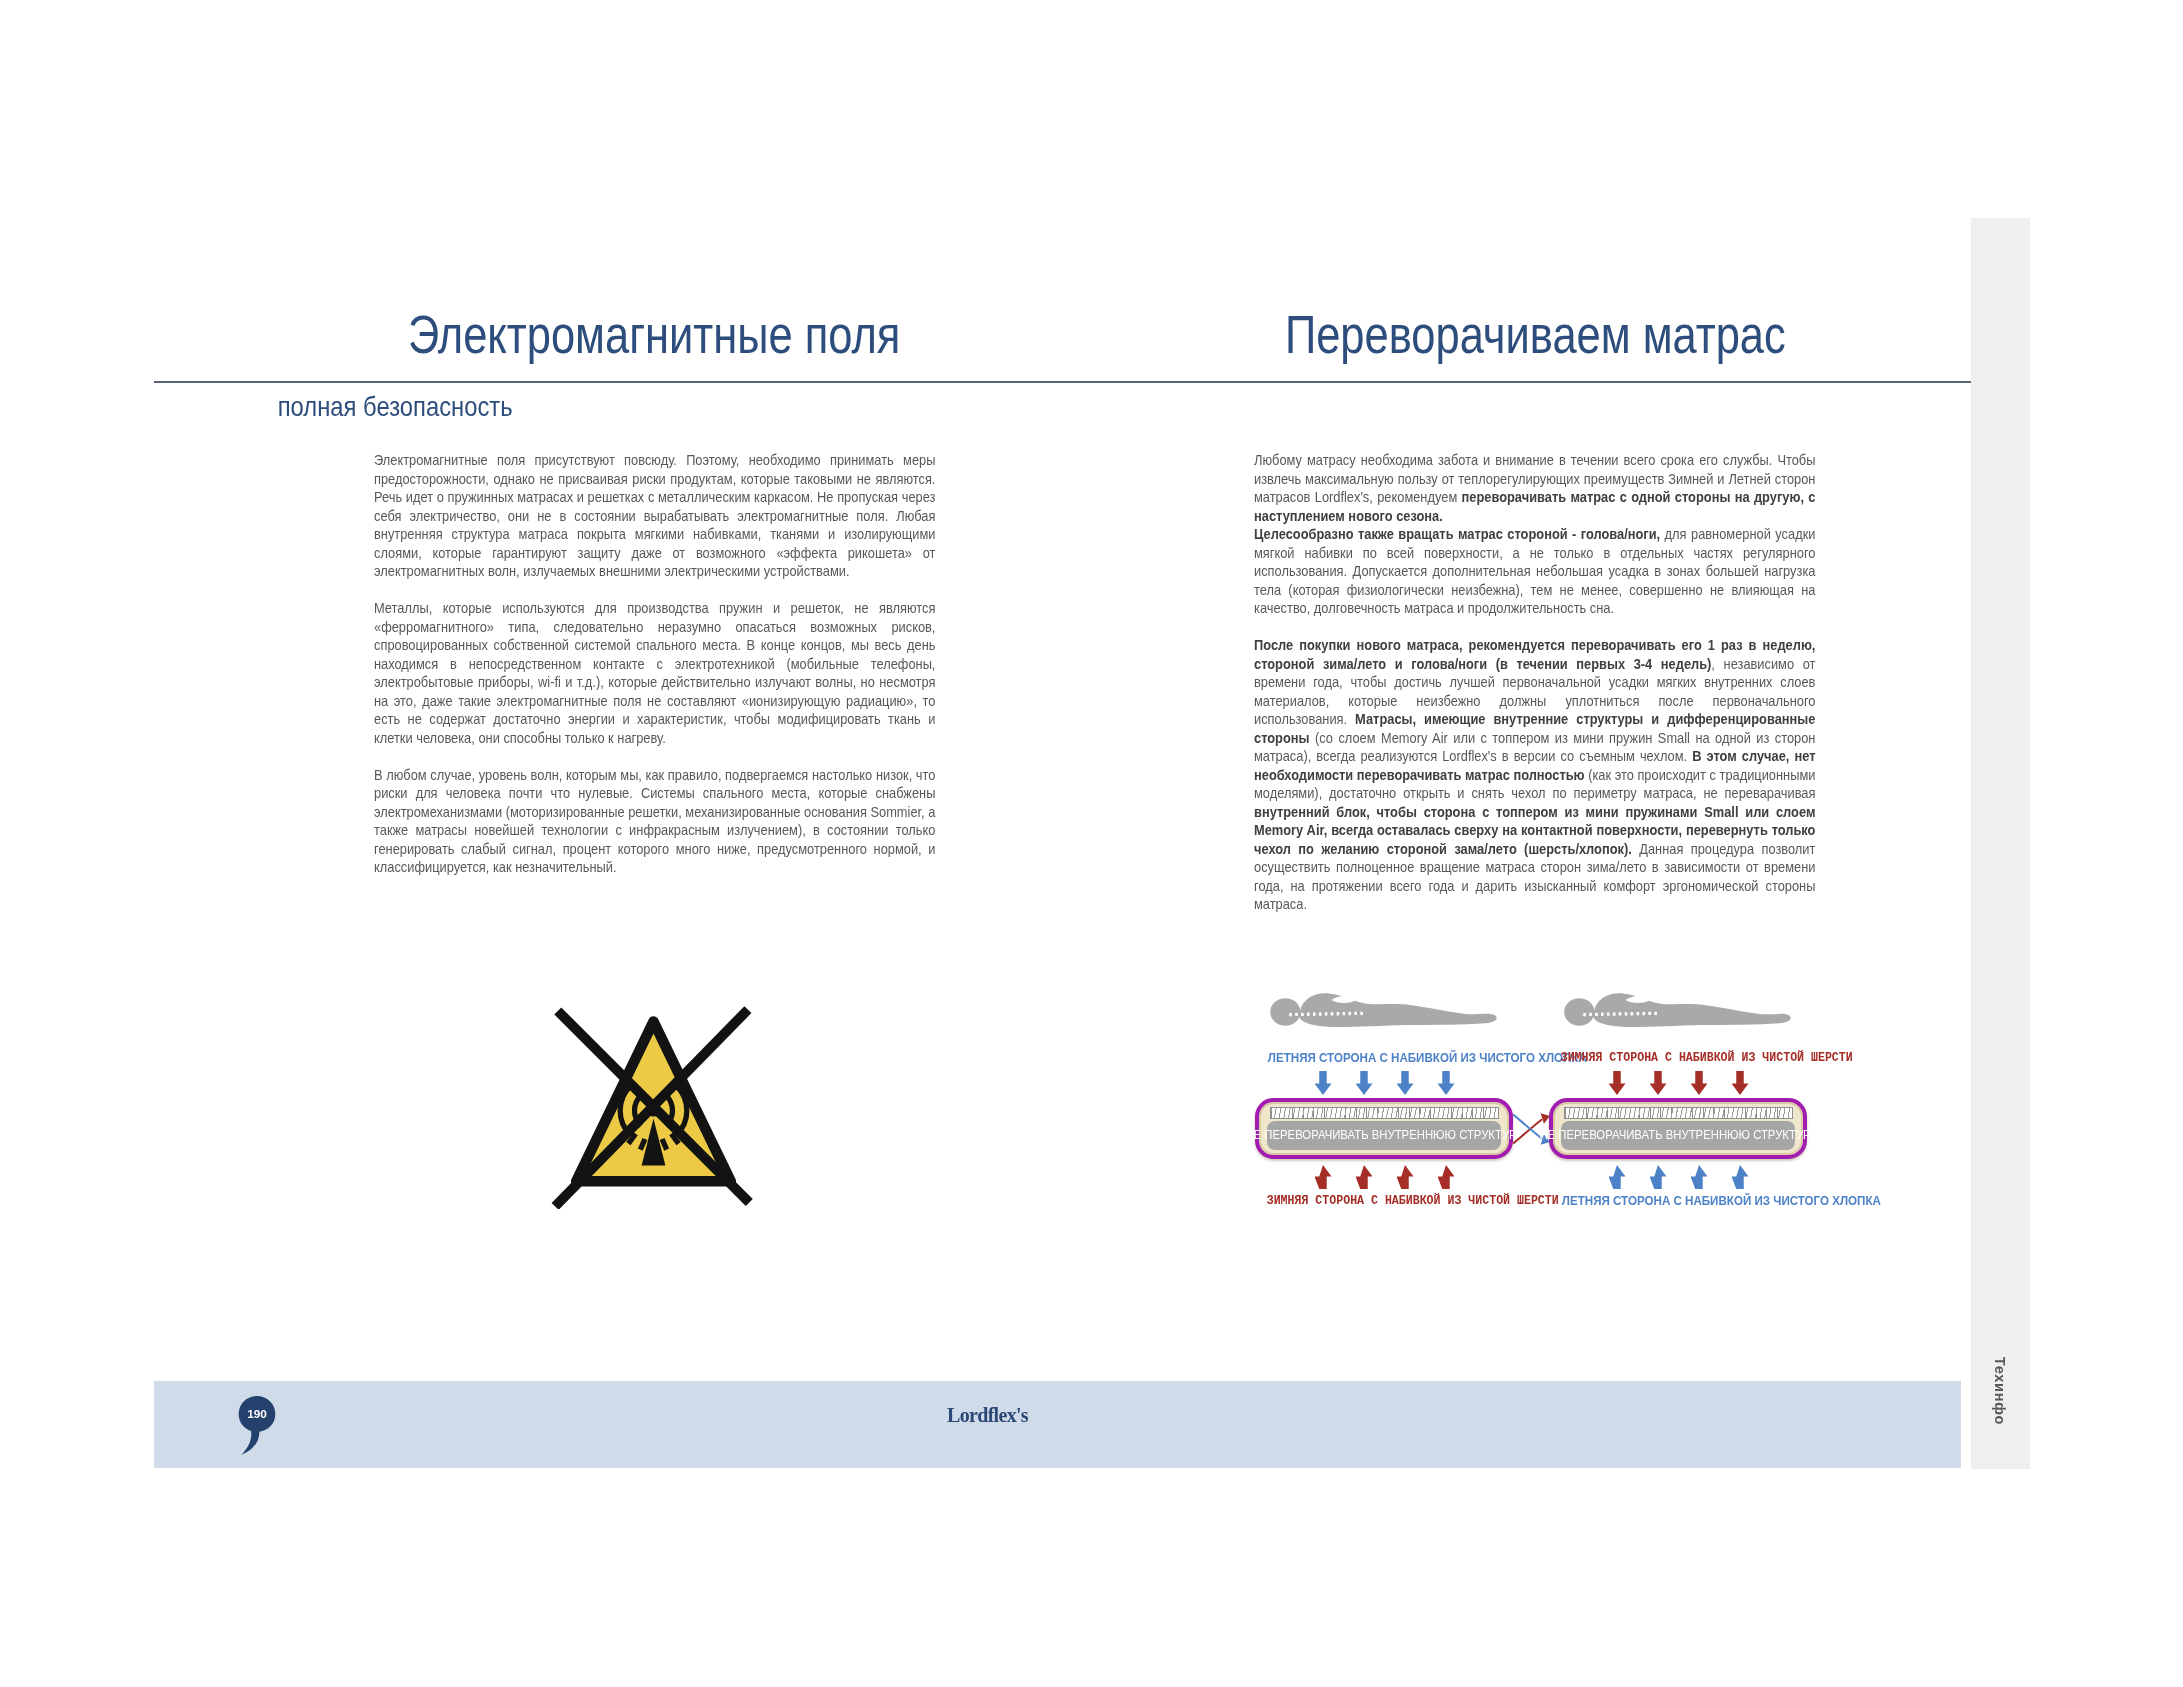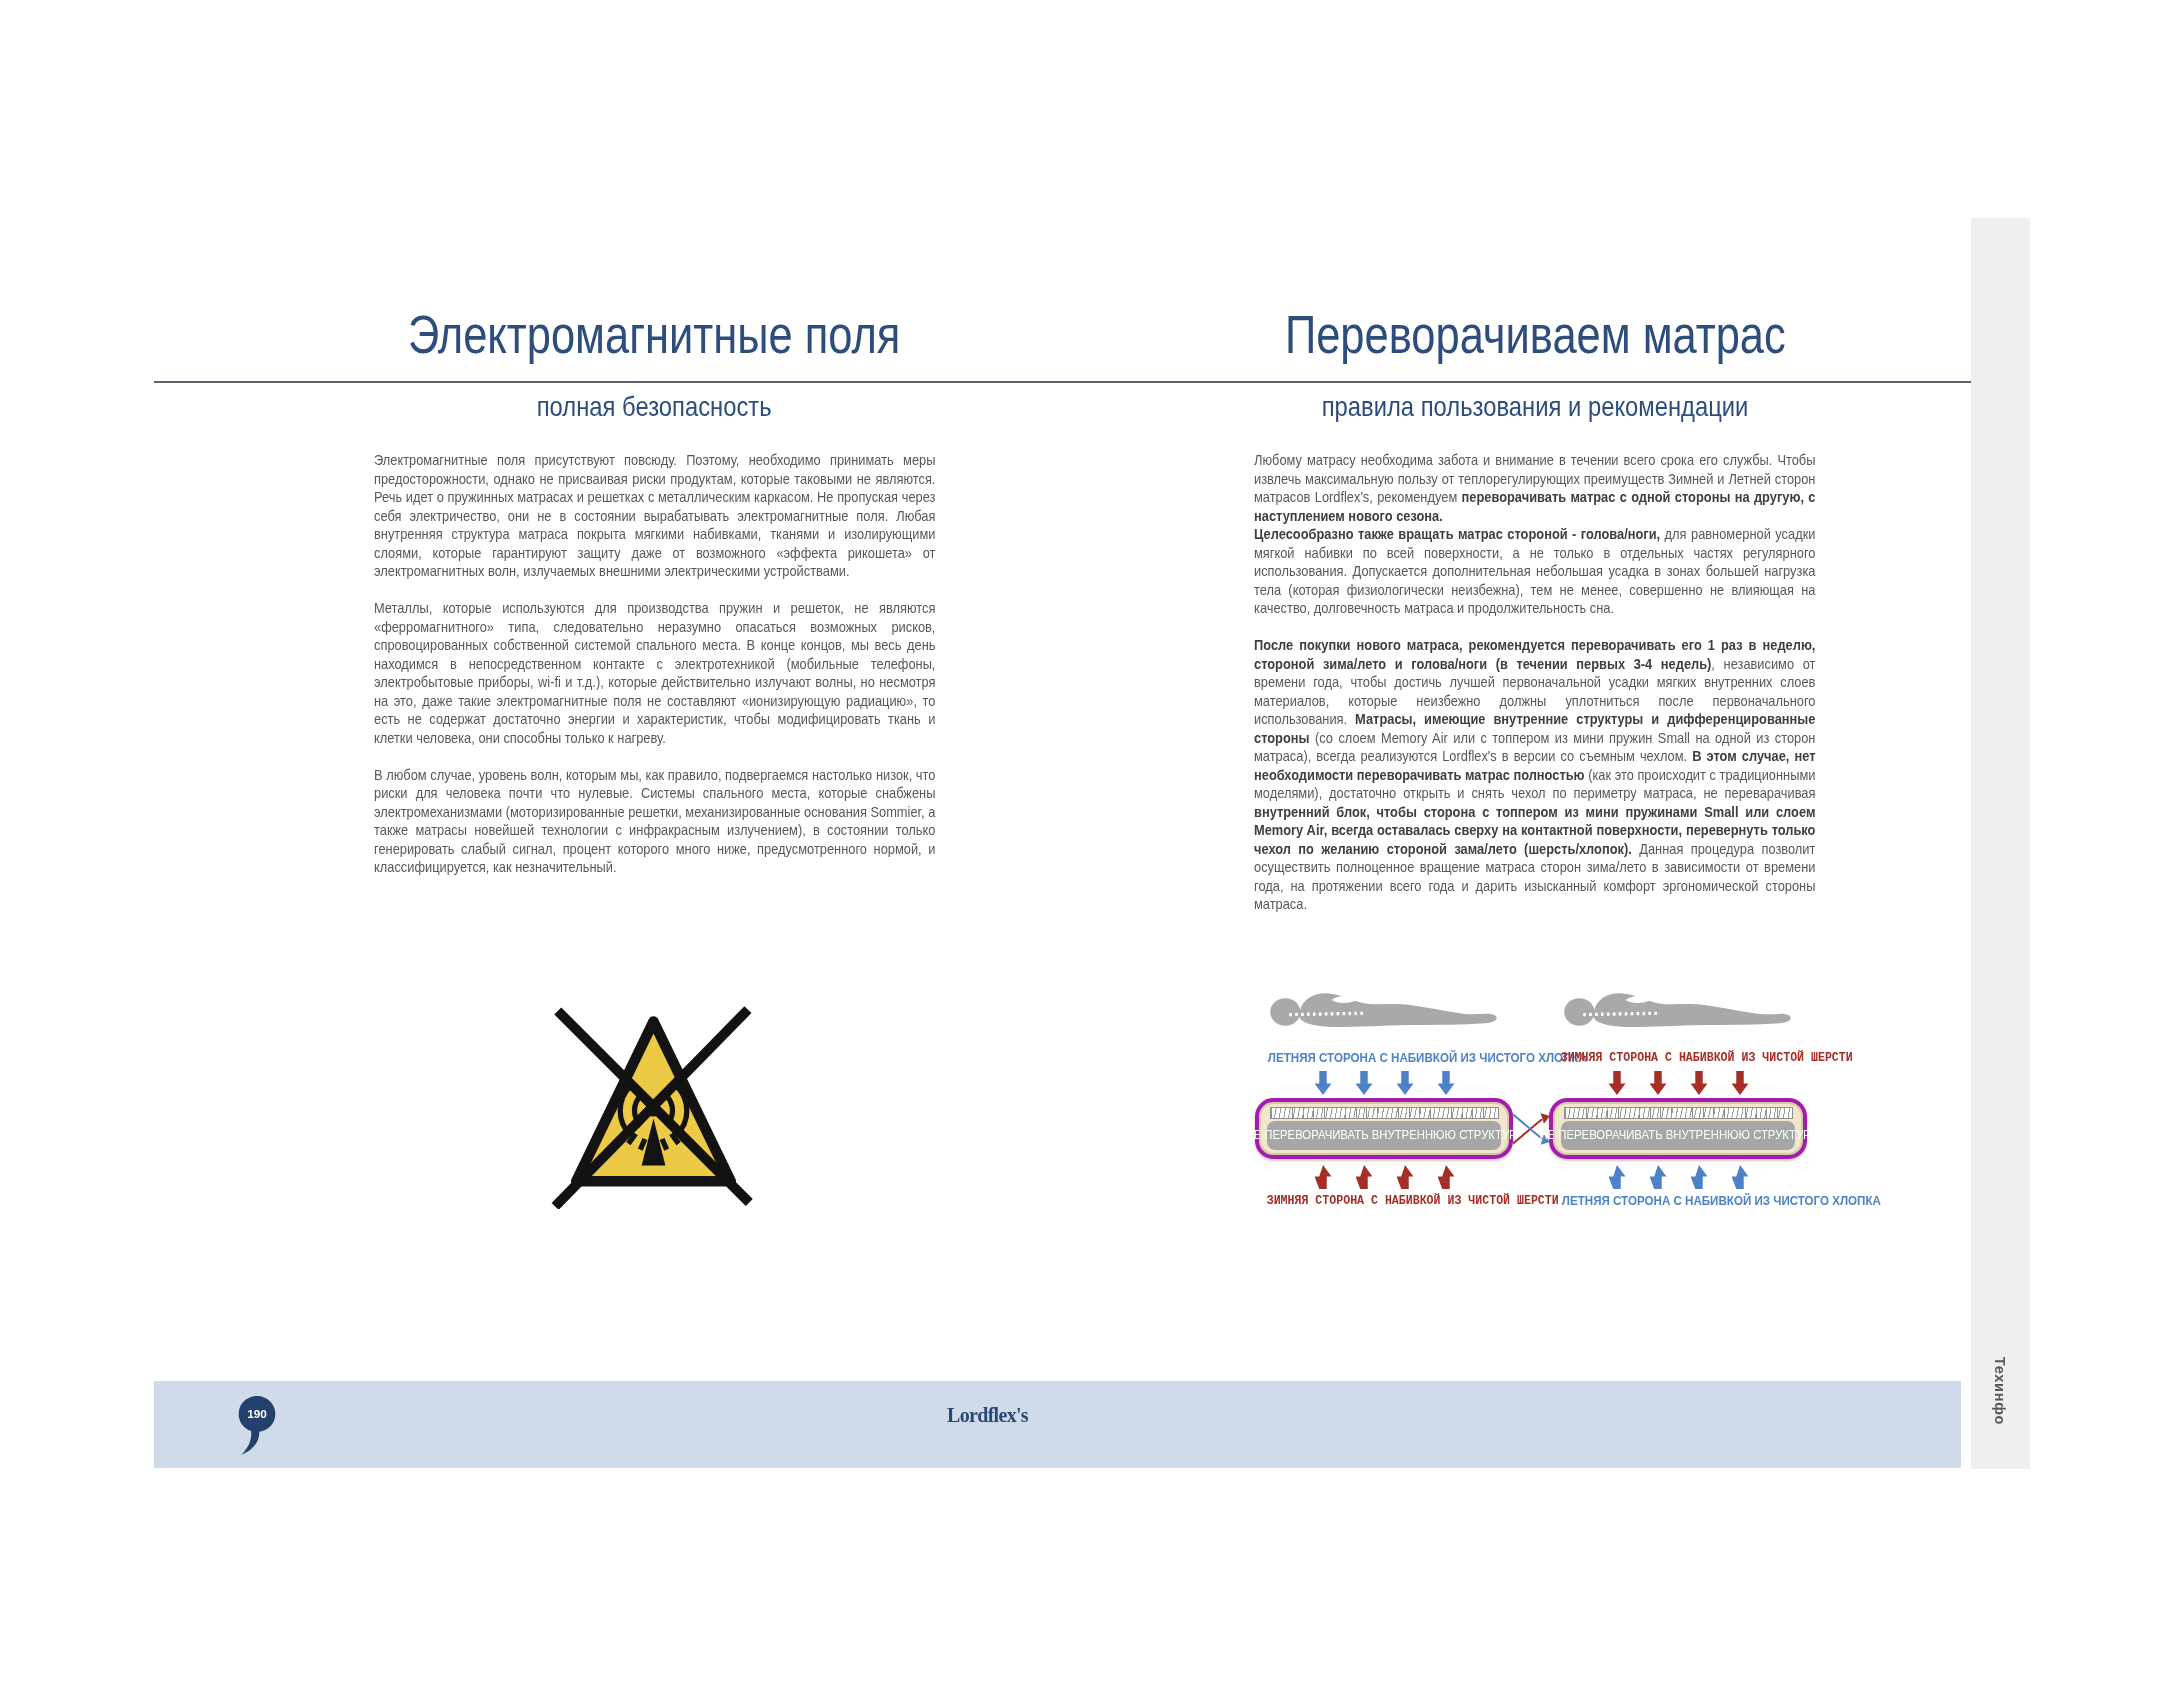--- a/index.html
+++ b/index.html
@@ -3,21 +3,21 @@
 <meta charset="utf-8">
 <style>
   html,body{margin:0;padding:0;background:#fff;}
   .page{position:relative;width:2183px;height:1687px;background:#fff;overflow:hidden;
         font-family:"Liberation Sans",sans-serif;}
 
   
   .title-wrap{position:absolute;width:794px;text-align:center;}
   .title{display:inline-block;font-size:53px;line-height:57px;color:var(--navy);
          white-space:nowrap;transform:scaleX(.82);}
-  .subtitle-wrap{position:absolute;width:794px;text-align:center;}
+  .subtitle-wrap{position:absolute;width:794px;text-align:left;}
   .subtitle{display:inline-block;font-size:28px;line-height:30px;color:var(--navy);
             white-space:nowrap;transform:scaleX(.85);}
   .rule{position:absolute;left:154px;top:381px;width:1817px;height:2px;background:var(--rule);}
 
   
   .col-text{position:absolute;top:451px;width:638px;transform:scaleX(.88);
             transform-origin:0 0;color:#57585a;font-size:14.6px;line-height:18.5px;
             text-align:justify;}
   .col-text p{margin:0 0 18.5px 0;}
   .col-text .b{font-weight:700;color:#3e3f41;}
@@ -74,23 +74,20 @@
     <span class="title">Электромагнитные поля</span>
   </div>
   <div class="rule"></div>
   <div class="subtitle-wrap" style="left:257px;top:392px;">
     <span class="subtitle">полная безопасность</span>
   </div>
 
   <div class="title-wrap" style="left:1138px;top:306px;">
     <span class="title">Переворачиваем матрас</span>
   </div>
-  <div class="subtitle-wrap" style="left:1138px;top:392px;">
-    <span class="subtitle">правила пользования и рекомендации</span>
-  </div>
 
   <div class="col-text" style="left:374px;">
     <p>Электромагнитные поля присутствуют повсюду. Поэтому, необходимо принимать меры предосторожности, однако не присваивая риски продуктам, которые таковыми не являются. Речь идет о пружинных матрасах и решетках с металлическим каркасом. Не пропуская через себя электричество, они не в состоянии вырабатывать электромагнитные поля. Любая внутренняя структура матраса покрыта мягкими набивками, тканями и изолирующими слоями, которые гарантируют защиту даже от возможного «эффекта рикошета» от электромагнитных волн, излучаемых внешними электрическими устройствами.</p>
     <p>Металлы, которые используются для производства пружин и решеток, не являются «ферромагнитного» типа, следовательно неразумно опасаться возможных рисков, спровоцированных собственной системой спального места. В конце концов, мы весь день находимся в непосредственном контакте с электротехникой (мобильные телефоны, электробытовые приборы, wi-fi и т.д.), которые действительно излучают волны, но несмотря на это, даже такие электромагнитные поля не составляют «ионизирующую радиацию», то есть не содержат достаточно энергии и характеристик, чтобы модифицировать ткань и клетки человека, они способны только к нагреву.</p>
     <p>В любом случае, уровень волн, которым мы, как правило, подвергаемся настолько низок, что риски для человека почти что нулевые. Системы спального места, которые снабжены электромеханизмами (моторизированные решетки, механизированные основания Sommier, а также матрасы новейшей технологии с инфракрасным излучением), в состоянии только генерировать слабый сигнал, процент которого много ниже, предусмотренного нормой, и классифицируется, как незначительный.</p>
   </div>
 
   <div class="col-text" style="left:1254px;">
     <p><span>Любому матрасу необходима забота и внимание в течении всего срока его службы. Чтобы извлечь максимальную пользу от теплорегулирующих преимуществ Зимней и Летней сторон матрасов Lordflex's, рекомендуем </span><span class="b">переворачивать матрас с одной стороны на другую, с наступлением нового сезона.</span><br><span class="b">Целесообразно также вращать матрас стороной - голова/ноги, </span><span>для равномерной усадки мягкой набивки по всей поверхности, а не только в отдельных частях регулярного использования. Допускается дополнительная небольшая усадка в зонах большей нагрузка тела (которая физиологически неизбежна), тем не менее, совершенно не влияющая на качество, долговечность матраса и продолжительность сна.</span></p>
     <p><span class="b">После покупки нового матраса, рекомендуется переворачивать его 1 раз в неделю, стороной зима/лето и голова/ноги (в течении первых 3-4 недель)</span><span>, независимо от времени года, чтобы достичь лучшей первоначальной усадки мягких внутренних слоев материалов, которые неизбежно должны уплотниться после первоначального использования. </span><span class="b">Матрасы, имеющие внутренние структуры и дифференцированные стороны </span><span>(со слоем Memory Air или с топпером из мини пружин Small на одной из сторон матраса), всегда реализуются Lordflex's в версии со съемным чехлом. </span><span class="b">В этом случае, нет необходимости переворачивать матрас полностью </span><span>(как это происходит с традиционными моделями), достаточно открыть и снять чехол по периметру матраса, не переварачивая </span><span class="b">внутренний блок, чтобы сторона с топпером из мини пружинами Small или слоем Memory Air, всегда оставалась сверху на контактной поверхности, перевернуть только чехол по желанию стороной зама/лето (шерсть/хлопок). </span><span>Данная процедура позволит осуществить полноценное вращение матраса сторон зима/лето в зависимости от времени года, на протяжении всего года и дарить изысканный комфорт эргономической стороны матраса.</span></p>

